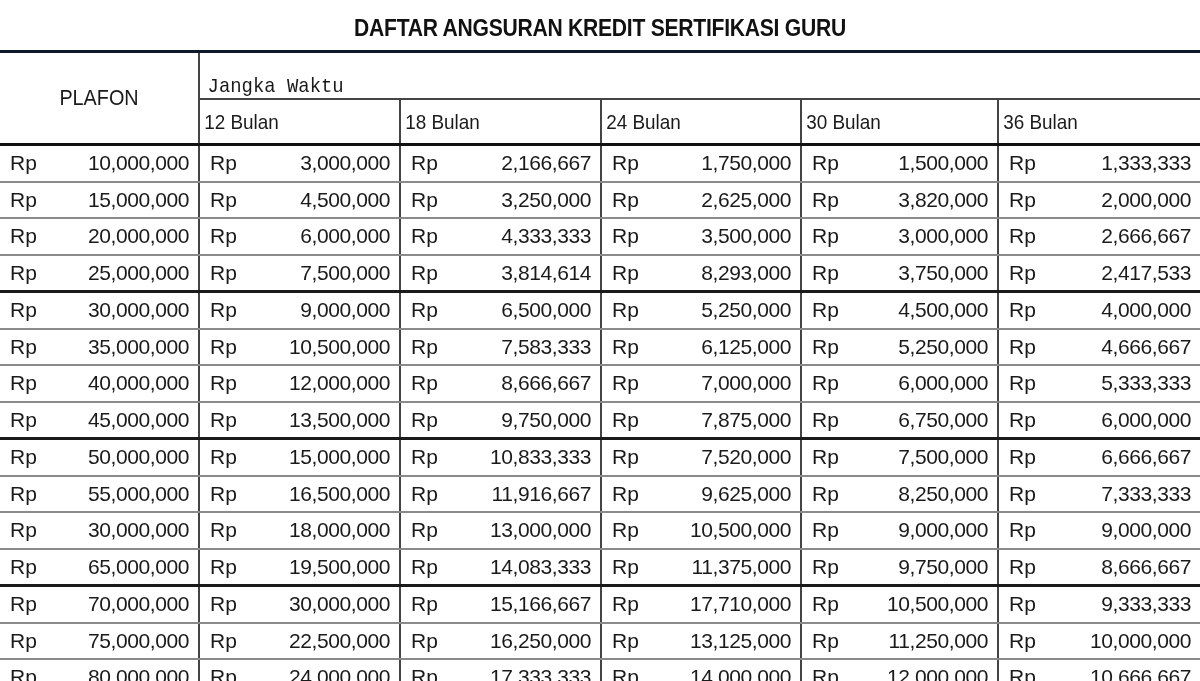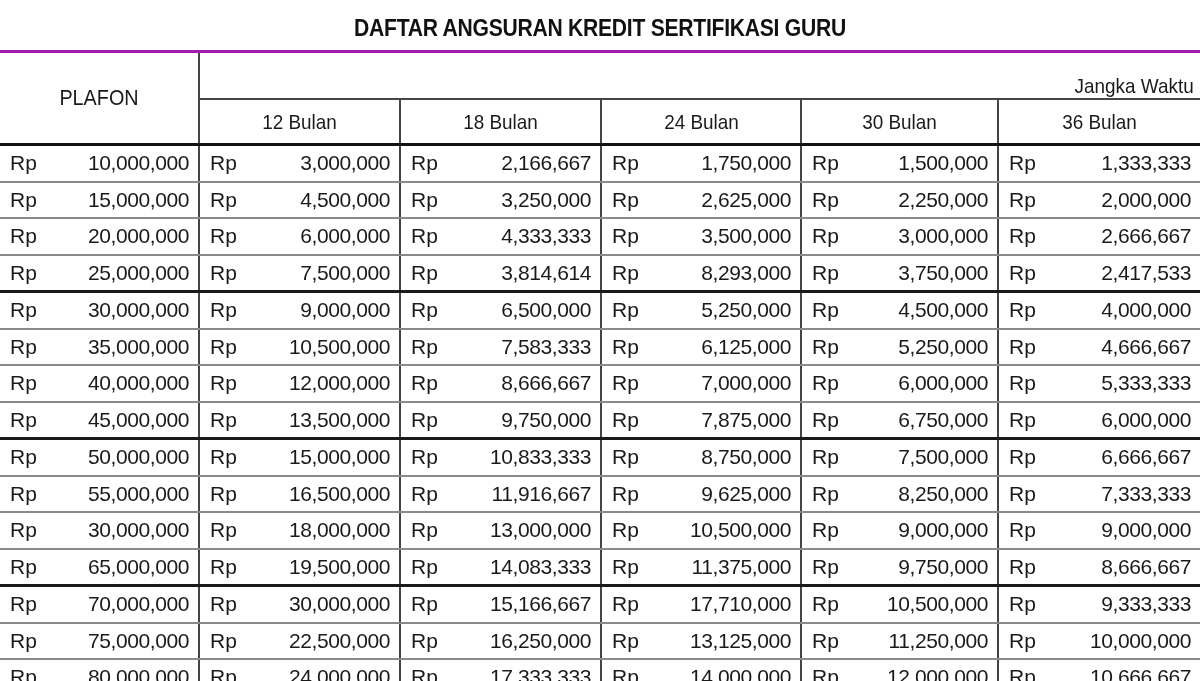--- a/index.html
+++ b/index.html
@@ -14,26 +14,26 @@
     letter-spacing: -0.3px; color: #111;
     transform: scaleX(0.88); transform-origin: 600px 0;
   }
   table.grid {
     position: absolute; left: 0; top: 50px; width: 1200px;
     border-collapse: collapse; table-layout: fixed;
   }
   table.grid td, table.grid th {
     padding: 0; font-weight: normal; white-space: nowrap; overflow: hidden;
   }
-  tr.hdr1 th { height: 45px; border-top: 3px solid #a21caf; }
+  tr.hdr1 th { height: 45px; border-top: 3px solid #0f172a; }
   tr.hdr2 th { height: 43px; border-top: 2px solid #444; border-bottom: 3px solid #111; }
   th.plafon { font-weight: bold; font-size: 22px; border-right: 2px solid #444;
     border-bottom: 3px solid #111; vertical-align: middle; }
-  th.jangka { font-weight: bold; font-size: 21px; text-align: right; vertical-align: bottom; padding-bottom: 2px; }
-  th.term { font-size: 21px; text-align: center; border-left: 2px solid #444; }
+  th.jangka { font-weight: bold; font-size: 21px; text-align: left; vertical-align: bottom; padding-bottom: 2px; font-family: Liberation Mono, monospace; }
+  th.term { font-size: 21px; text-align: left; border-left: 2px solid #444; }
   th.term:first-child { border-left: none; }
   .plafon span, .jangka span, .term span {
     display: inline-block; transform: scaleX(0.9);
   }
   tr.row td { height: 34.5px; border-bottom: 2px solid #8a8a8a; font-size: 21px; }
   tr.row.group-end td { border-bottom: 3px solid #1a1a1a; }
   td.cellpair { border-left: 2px solid #444; }
   td.cellpair:first-child { border-left: none; }
   .cell-inner { display: flex; justify-content: space-between; align-items: center; height: 100%; }
   .cell-inner .rp { padding-left: 10px; }
@@ -126,21 +126,21 @@
         </td>
         <td class="cellpair">
           <div class="cell-inner">
             <span class="rp">Rp</span>
             <span class="val">2,625,000</span>
           </div>
         </td>
         <td class="cellpair">
           <div class="cell-inner">
             <span class="rp">Rp</span>
-            <span class="val">2,250,000</span>
+            <span class="val">3,820,000</span>
           </div>
         </td>
         <td class="cellpair">
           <div class="cell-inner">
             <span class="rp">Rp</span>
             <span class="val">2,000,000</span>
           </div>
         </td>
       </tr>
       <tr class="row">
@@ -386,21 +386,21 @@
         </td>
         <td class="cellpair">
           <div class="cell-inner">
             <span class="rp">Rp</span>
             <span class="val">10,833,333</span>
           </div>
         </td>
         <td class="cellpair">
           <div class="cell-inner">
             <span class="rp">Rp</span>
-            <span class="val">8,750,000</span>
+            <span class="val">7,520,000</span>
           </div>
         </td>
         <td class="cellpair">
           <div class="cell-inner">
             <span class="rp">Rp</span>
             <span class="val">7,500,000</span>
           </div>
         </td>
         <td class="cellpair">
           <div class="cell-inner">

